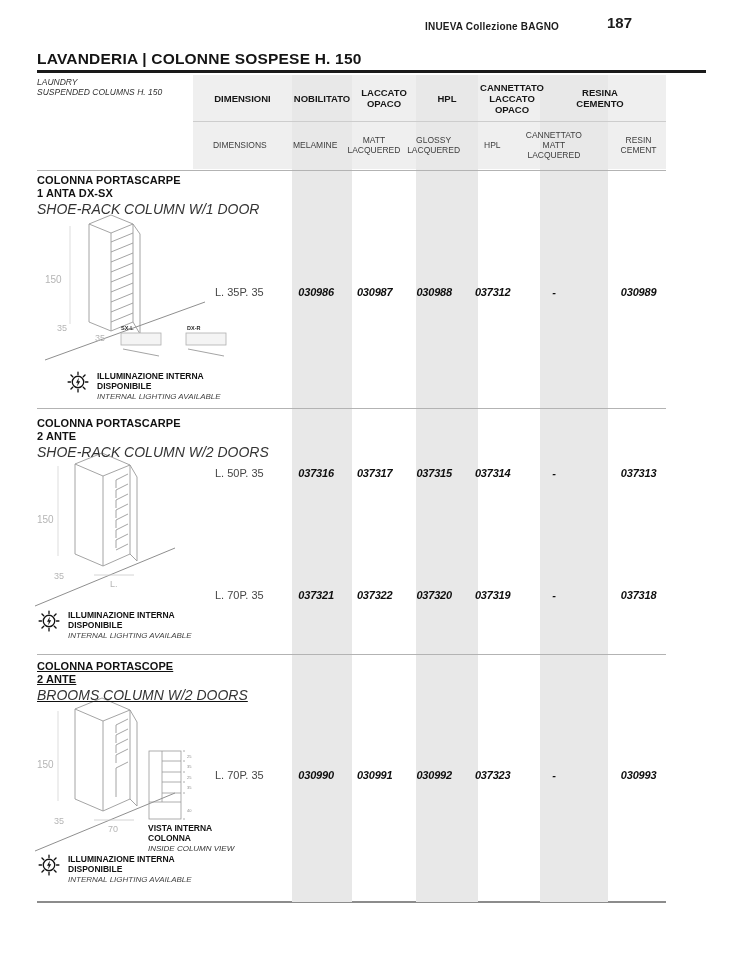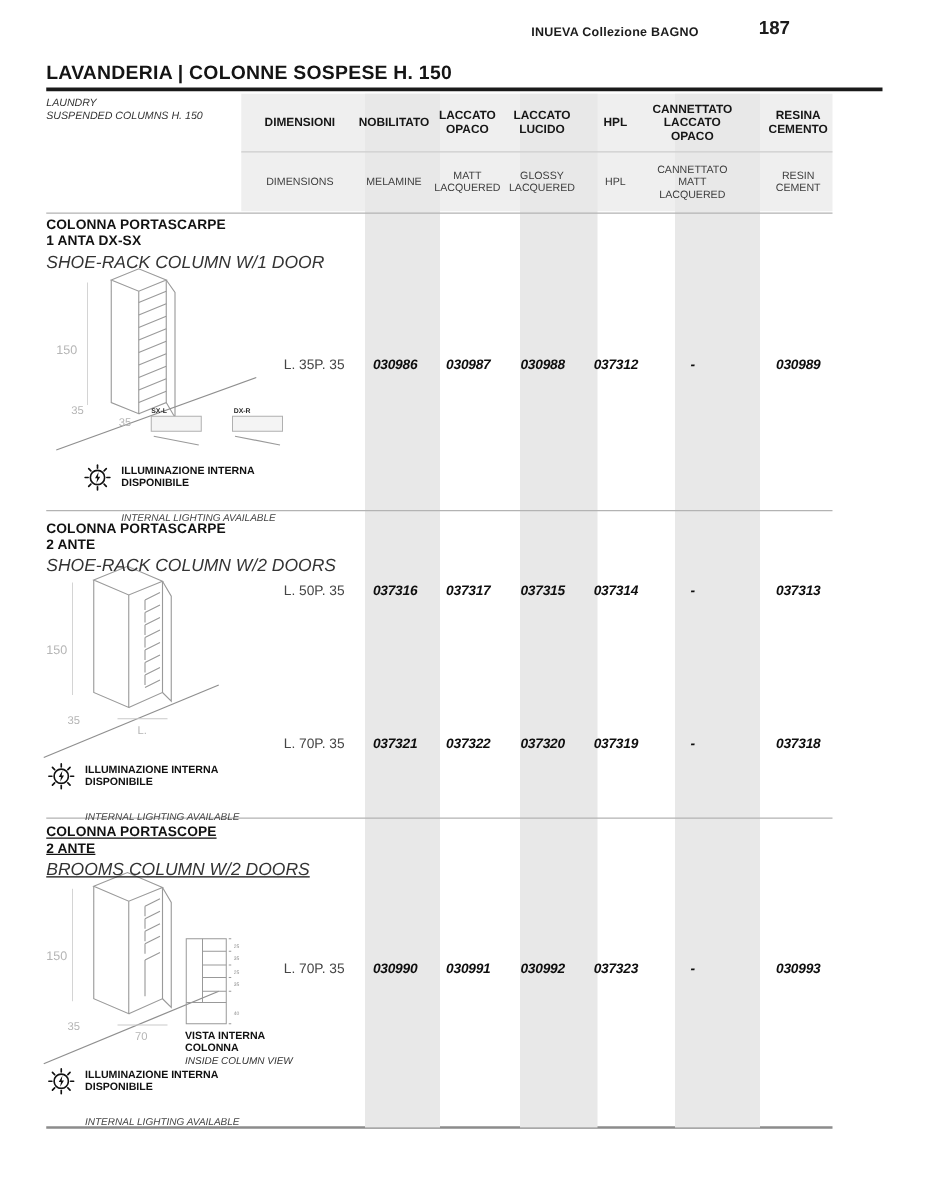--- a/index.html
+++ b/index.html
@@ -35,31 +35,31 @@
 
   
   .trow { left:193px; width:473px; display:flex; z-index:4; }
   .cell { display:flex; align-items:center; justify-content:center; text-align:center; }
   .c0{width:99px;} .c1{width:60px;} .c2{width:64px;} .c3{width:62px;}
   .c4{width:62px;} .c5{width:68px;} .c6{width:58px;margin-left:25px;}
   .hdr-it { top:75px; height:46px; font-weight:bold; font-size:9.5px; line-height:11px; color:#161616; }
   .hdr-en { top:121px; height:47px; font-size:8.5px; line-height:10px; color:#3d3d3d; }
 
   .data-row { height:22px; font-size:11px; }
-  .data-row .dims { justify-content:flex-end; padding:0 12px 0 10px; color:#464646; }
+  .data-row .dims { justify-content:center; padding:0 12px 0 10px; color:#464646; }
   .data-row .code { font-weight:bold; font-style:italic; font-size:11px; letter-spacing:-.2px; color:#0e0e0e;text-align:right; }
 
   
   .pname { left:37px; z-index:4; }
   .pname .nl { font-weight:bold; font-size:11px; line-height:12.5px; letter-spacing:.1px; color:#121212; }
   .pname .ne { font-style:italic; font-size:14px; color:#333; margin-top:2px;text-align:center; }
 
   .lighting { display:flex; gap:8px; z-index:4; }
   .lighting .ltext .lb { font-weight:bold; font-size:8.5px; line-height:10px; color:#121212; }
-  .lighting .ltext .li { font-style:italic; font-size:8px; color:#444; margin-top:19px; }
+  .lighting .ltext .li { font-style:italic; font-size:8px; color:#444; margin-top:1px; }
 
   .inset-caption { z-index:4; }
   .inset-caption .cb { font-weight:bold; font-size:8.5px; line-height:10px; color:#121212; }
   .inset-caption .ci { font-style:italic; font-size:8px; color:#333; margin-top:1px; }
 
   svg { display:block; }
   svg text { font-family:"Liberation Sans", sans-serif; }
   .dwg { z-index:2; }
 </style>
 </head>
@@ -79,21 +79,20 @@
 
   <div class="abs hdr-band"></div>
   <div class="abs stripe s1"></div>
   <div class="abs stripe s2"></div>
   <div class="abs stripe s3"></div>
 
   <div class="abs trow hdr-it">
     <div class="cell c0">DIMENSIONI</div>
     <div class="cell c1">NOBILITATO</div>
     <div class="cell c2">LACCATO OPACO</div>
-    <div class="cell c3">LACCATO LUCIDO</div>
     <div class="cell c4">HPL</div>
     <div class="cell c5">CANNETTATO LACCATO OPACO</div>
     <div class="cell c6">RESINA CEMENTO</div>
   </div>
   <div class="abs hline hdr-divider"></div>
   <div class="abs trow hdr-en">
     <div class="cell c0">DIMENSIONS</div>
     <div class="cell c1">MELAMINE</div>
     <div class="cell c2">MATT LACQUERED</div>
     <div class="cell c3">GLOSSY LACQUERED</div>

